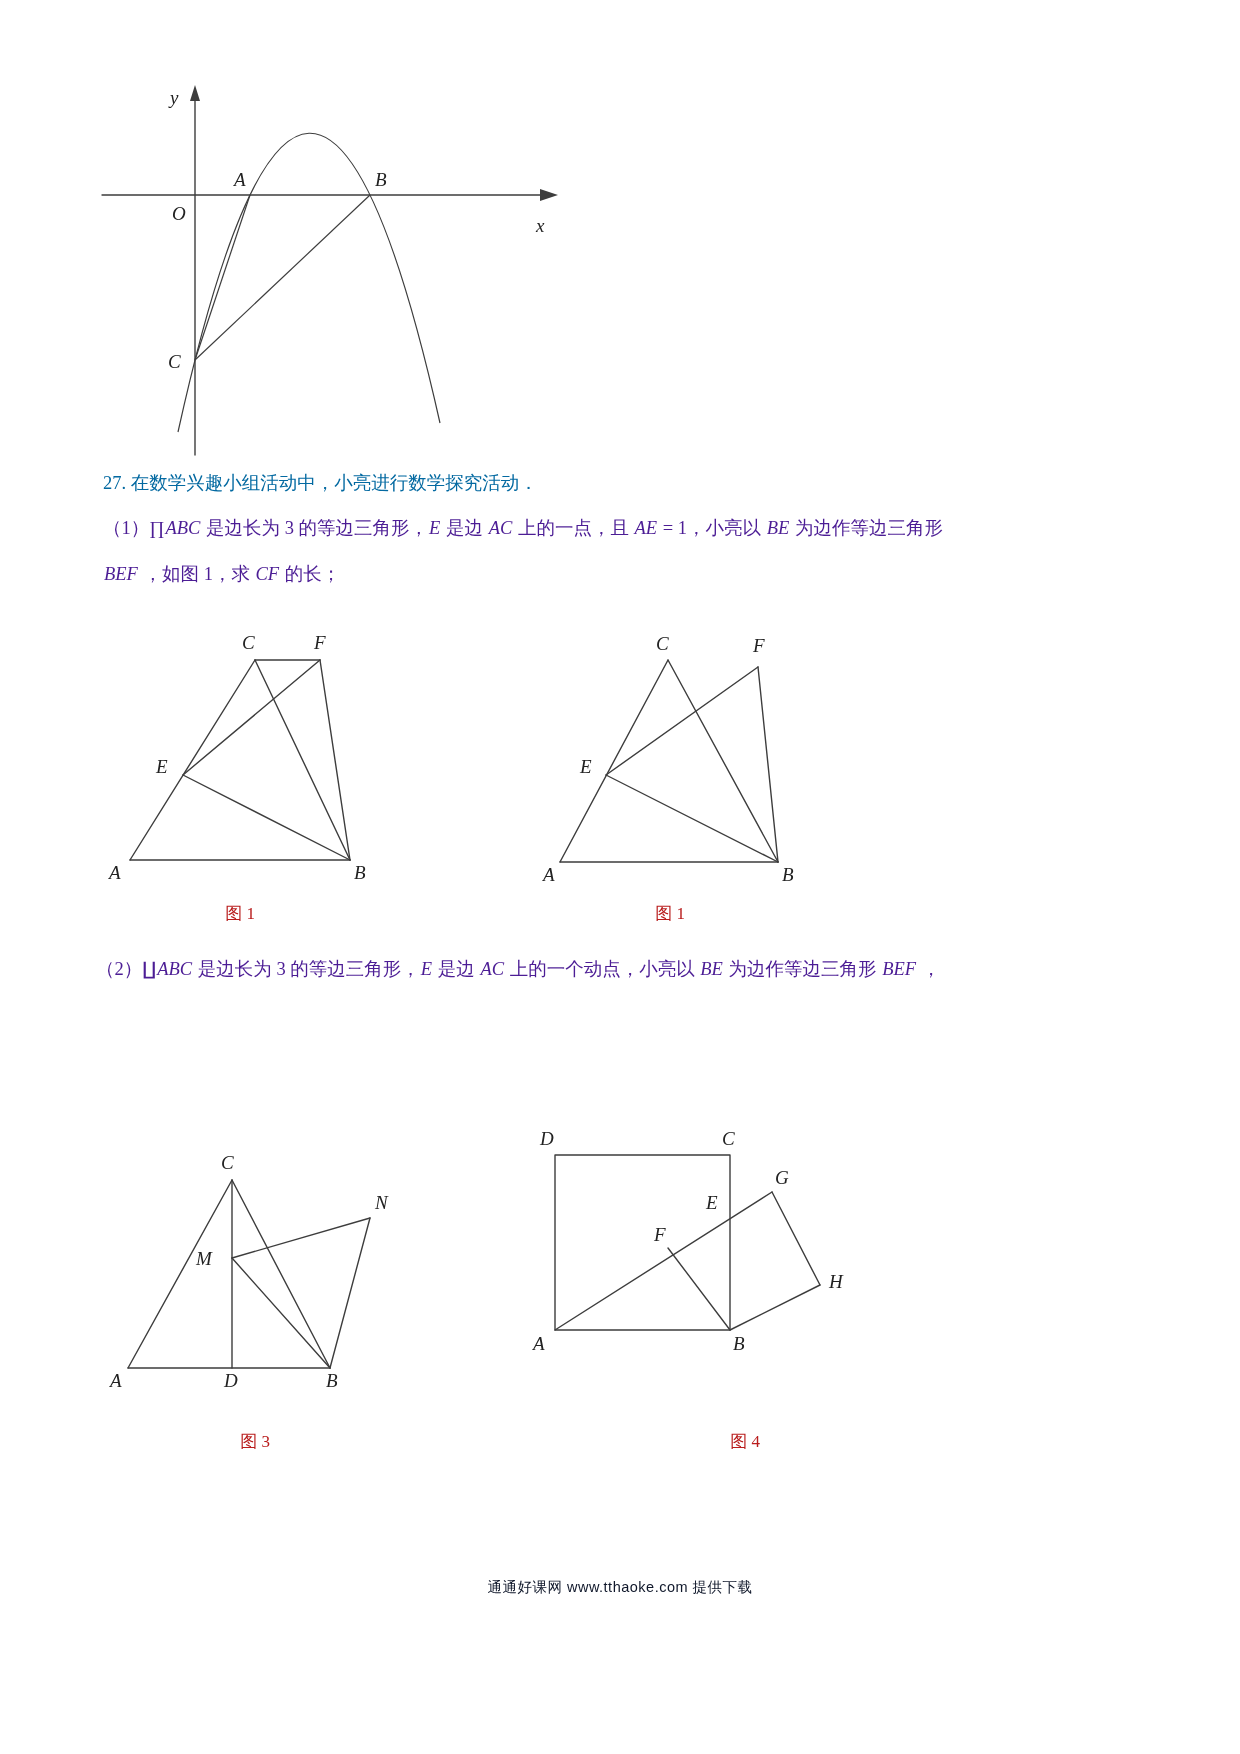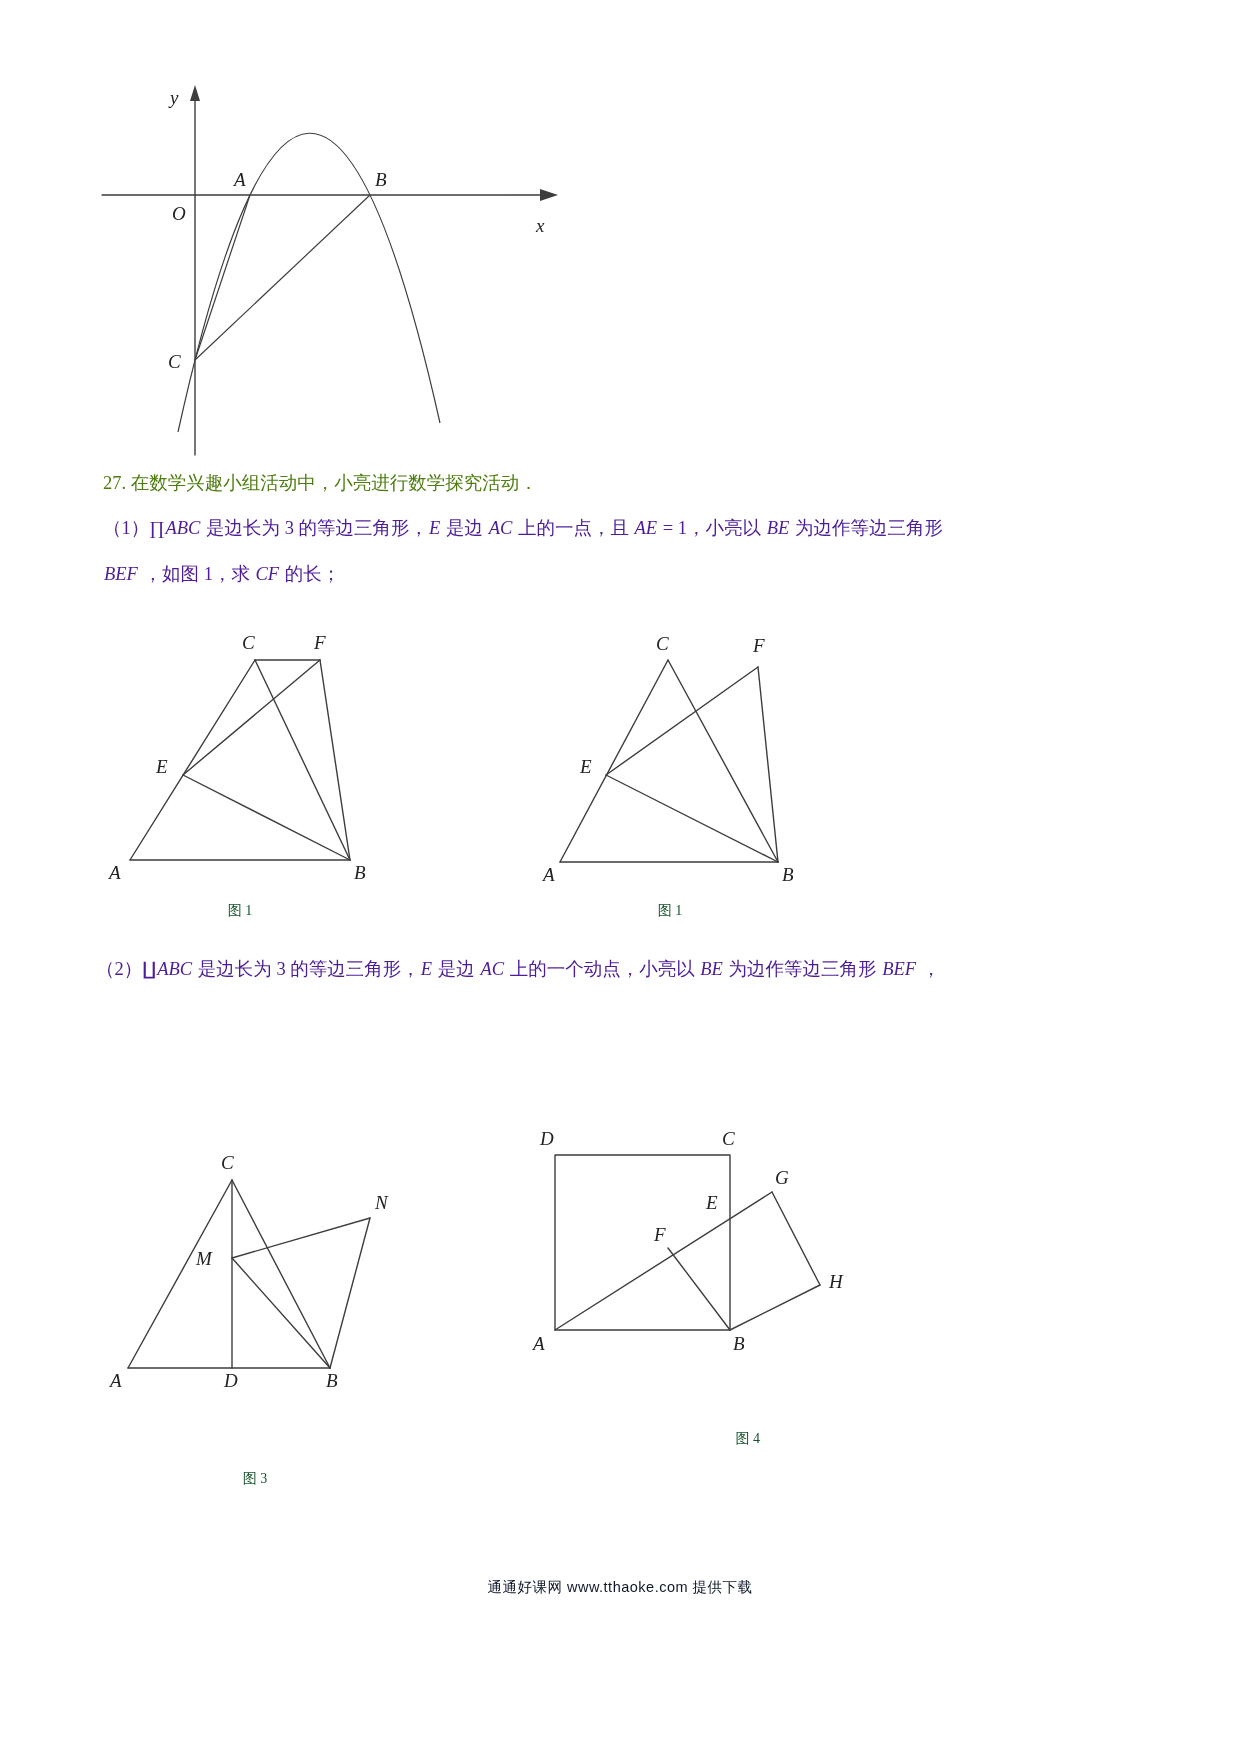--- a/index.html
+++ b/index.html
@@ -3,32 +3,32 @@
 <meta charset="utf-8">
 <style>
   * { margin:0; padding:0; box-sizing:border-box; }
   html,body { background:#ffffff; }
   .page {
     position:relative; width:1240px; height:1754px; background:#fff;
     font-family:"Liberation Serif", serif; color:#1f1f1f; overflow:hidden;
   }
   .para { position:absolute; font-size:18.5px; color:#4c1d95; }
   .para .line { height:46px; line-height:46px; white-space:pre; }
-  .single { position:absolute; font-size:18.5px; color:#4d7c0f; white-space:pre; }
+  .single { position:absolute; font-size:18.5px; color:#0369a1; white-space:pre; }
   .math i { font-style:italic; padding:0 1px; }
   .fig { position:absolute; }
   .fig svg { display:block; }
   .fig text {
     font-family:"Liberation Serif", serif; font-style:italic;
     font-size:19px; fill:#222;
   }
   .s { stroke:#3d3d3d; stroke-width:1.4; fill:none; stroke-linecap:round; stroke-linejoin:round; }
   .thin { stroke:#3d3d3d; stroke-width:1.2; fill:none; }
   .arrow { fill:#3d3d3d; stroke:none; }
-  .caption { position:absolute; text-align:center; font-size:14px; color:#14532d; }
+  .caption { position:absolute; text-align:center; font-size:17px; color:#b91c1c; }
   .footer {
     position:absolute; left:0; top:1578px; width:100%; text-align:center;
     font-size:14.5px; color:#0f172a; font-family:"Liberation Sans", sans-serif;
     letter-spacing:0.5px;
   }
 </style>
 </head>
 <body>
 
 <div class="page">
@@ -137,18 +137,18 @@
       <text x="202" y="20">C</text>
       <text x="13" y="225">A</text>
       <text x="213" y="225">B</text>
       <text x="255" y="59">G</text>
       <text x="309" y="163">H</text>
       <text x="186" y="84">E</text>
       <text x="134" y="116">F</text>
     </svg>
   </div>
 
-  <div class="caption" style="left:95px; top:1430px; width:320px;margin-top:40px;">图 3</div>
+  <div class="caption" style="left:95px; top:1430px; width:320px;">图 3</div>
   <div class="caption" style="left:520px; top:1430px; width:240px;text-align:right;">图 4</div>
 
   <div class="footer">通通好课网  www.tthaoke.com  提供下载</div>
 
 </div>
 
 </body></html>

